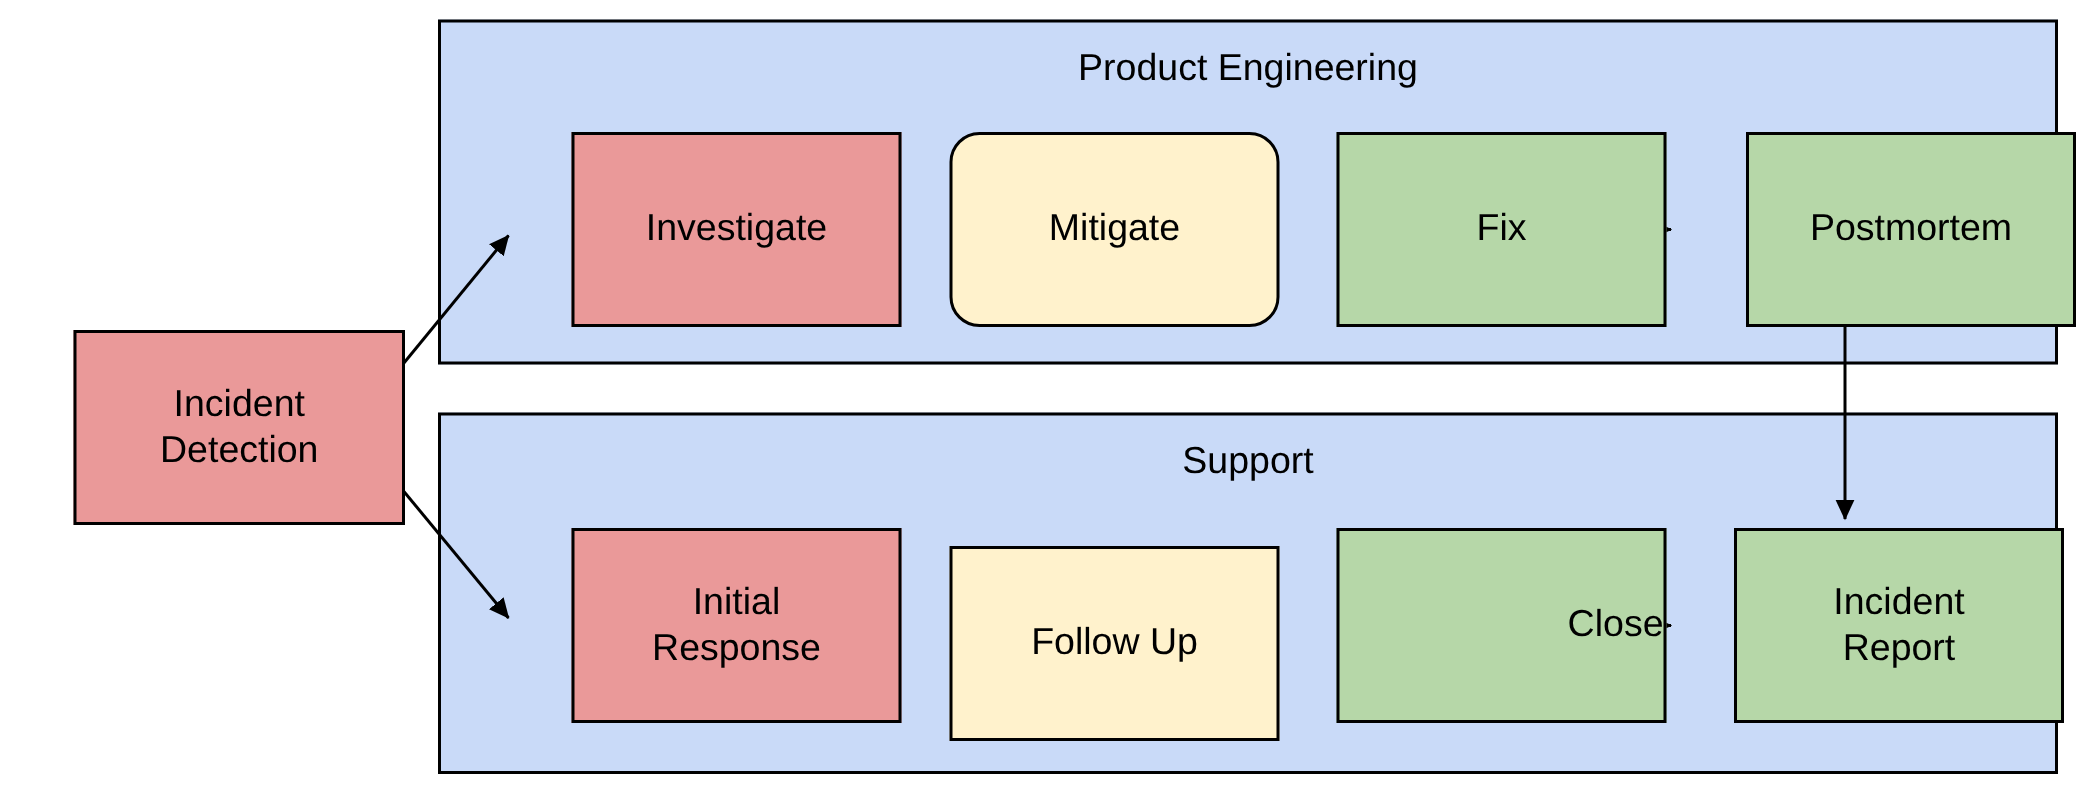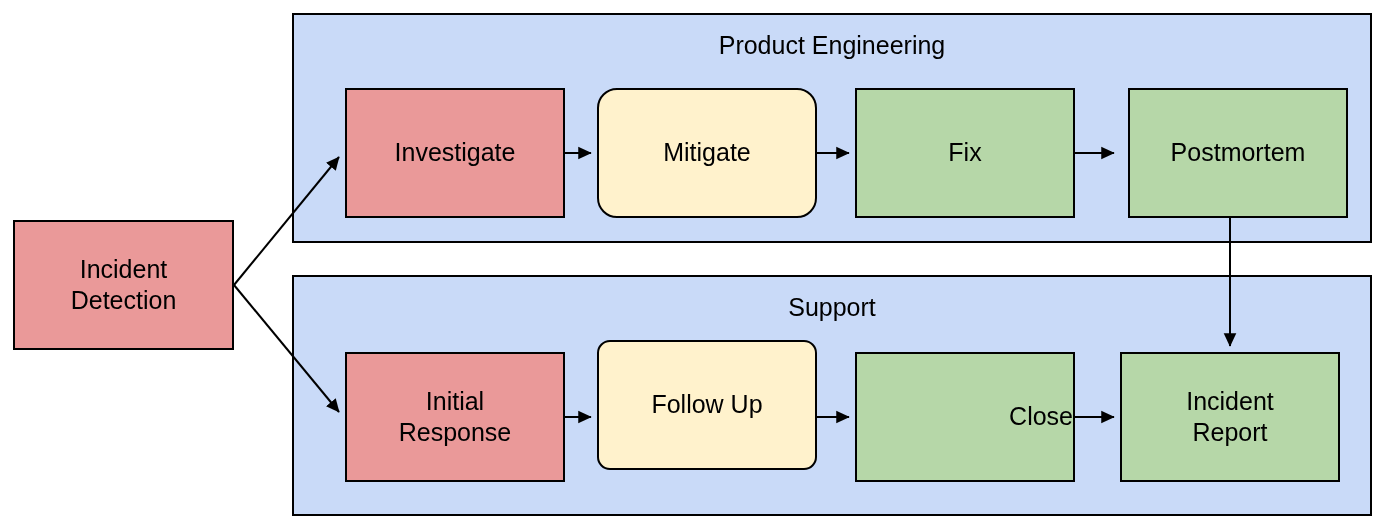--- a/index.html
+++ b/index.html
@@ -33,20 +33,21 @@
   .node {
     position: absolute;
     width: 220px;
     height: 130px;
     border: 2px solid #000000;
     box-sizing: border-box;
     display: flex;
     align-items: center;
     justify-content: center;
     text-align: center;
+    margin-left: 36px;
   }
   .node-label {
     font-size: 25px;
     line-height: 1.25;
     color: #000000;
     white-space: pre-line;
   }
   #edges {
     position: absolute;
     left: 0;
@@ -56,21 +57,21 @@
   
   #lane-product-engineering { left: 292px; top: 13px;  width: 1080px; height: 230px; }
   #lane-support             { left: 292px; top: 275px; width: 1080px; height: 241px; }
   
   #node-incident-detection { left: 13px;   top: 220px; width: 221px; }
   #node-investigate        { left: 345px;  top: 88px;  }
   #node-mitigate           { left: 597px;  top: 88px; border-radius: 20px;  }
   #node-fix                { left: 855px;  top: 88px;  }
   #node-postmortem         { left: 1128px; top: 88px;  }
   #node-initial-response   { left: 345px;  top: 352px; }
-  #node-follow-up          { left: 597px;  top: 340px; border-radius: 13px; }
+  #node-follow-up          { left: 597px;  top: 364px; }
   #node-close              { left: 855px;  top: 352px; }
   #node-incident-report    { left: 1120px; top: 352px; }
 </style>
 </head>
 <body>
 
 <div id="stage">
 
   <div class="lane" id="lane-product-engineering" style="background-color: rgb(201, 218, 248);">
     <div class="lane-title">Product Engineering</div>

